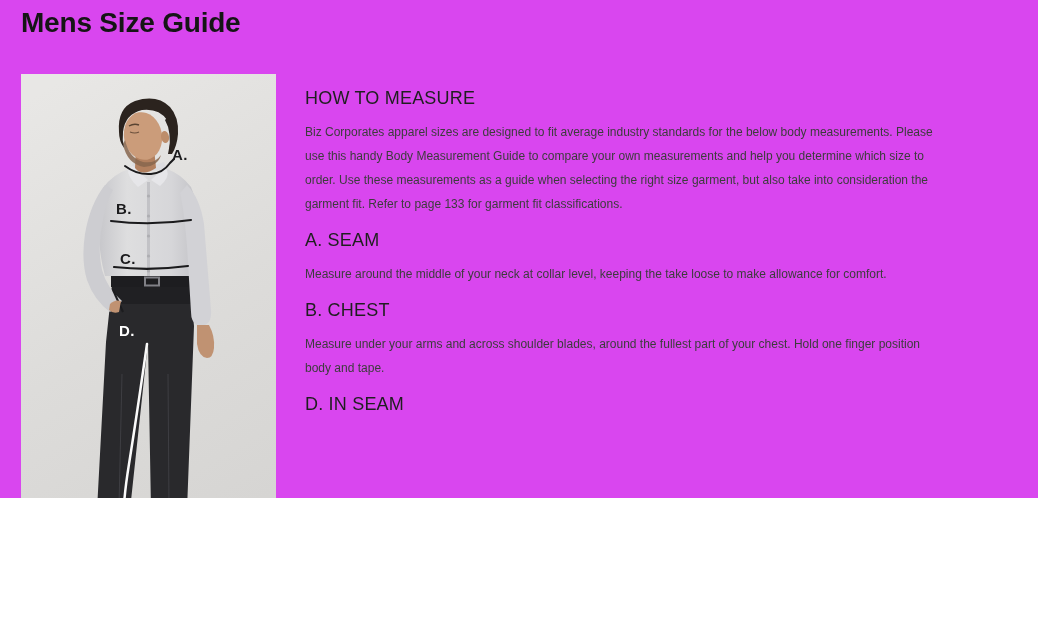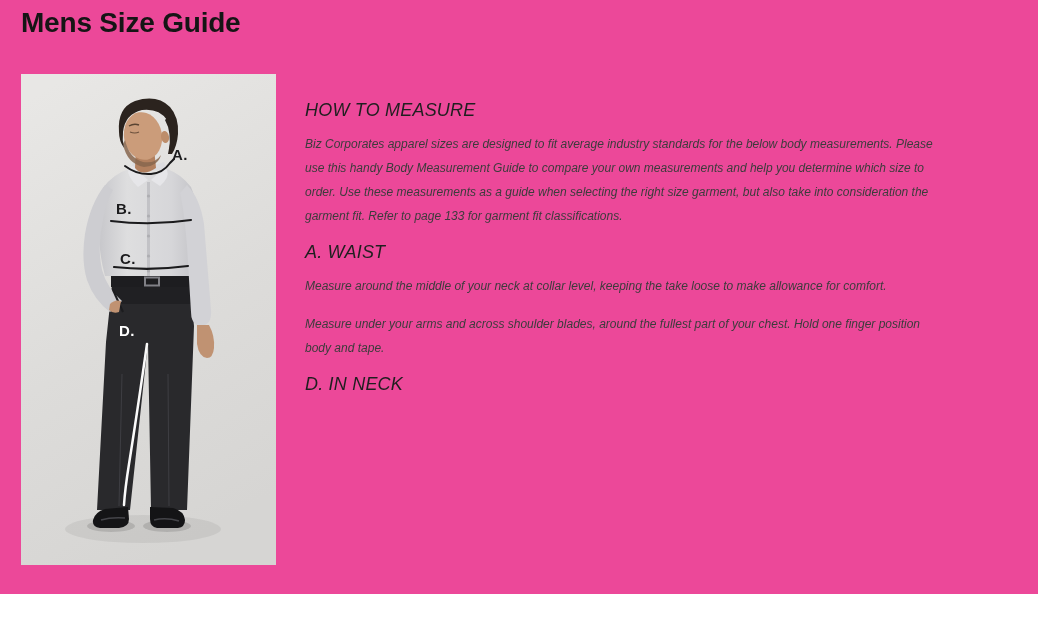--- a/index.html
+++ b/index.html
@@ -4,22 +4,22 @@
 <style>
   html, body {
     margin: 0;
     padding: 0;
     background: #ffffff;
     font-family: "Liberation Sans", "DejaVu Sans", sans-serif;
   }
   .page {
     position: relative;
     width: 1038px;
-    height: 594px;
-    background: #ec4899;
+    height: 498px;
+    background: #d946ef;
     overflow: hidden;
   }
   .page-title {
     position: absolute;
     left: 21px;
     top: 7px;
     margin: 0;
     font-size: 28px;
     line-height: 32px;
     font-weight: 700;
@@ -47,21 +47,21 @@
   .lbl-a { left: 151px; top: 73px; }
   .lbl-b { left: 95px;  top: 127px; }
   .lbl-c { left: 99px;  top: 177px; }
   .lbl-d { left: 98px;  top: 249px; }
   .text-col {
     position: absolute;
     left: 305px;
     top: 88px;
     width: 638px;
   }
-  .text-col section { margin: 12px 0 14px 0; font-style: italic; }
+  .text-col section { margin: 0 0 14px 0; }
   .section-heading {
     margin: 0;
     font-size: 18px;
     line-height: 21px;
     font-weight: 400;
     letter-spacing: 0.2px;
     color: #1f1f1f;
   }
   .section-body {
     margin: 11px 0 0 0;
@@ -166,24 +166,25 @@
     <span class="measure-label lbl-c">C.</span>
     <span class="measure-label lbl-d light">D.</span>
   </div>
 
   <div class="text-col">
     <section>
       <h2 class="section-heading">HOW TO MEASURE</h2>
       <p class="section-body">Biz Corporates apparel sizes are designed to fit average industry standards for the below body measurements. Please use this handy Body Measurement Guide to compare your own measurements and help you determine which size to order. Use these measurements as a guide when selecting the right size garment, but also take into consideration the garment fit. Refer to page 133 for garment fit classifications.</p>
     </section>
     <section>
-      <h2 class="section-heading">A. WAIST</h2>
+      <h2 class="section-heading">A. SEAM</h2>
       <p class="section-body">Measure around the middle of your neck at collar level, keeping the take loose to make allowance for comfort.</p>
     </section>
     <section>
+      <h2 class="section-heading">B. CHEST</h2>
       <p class="section-body">Measure under your arms and across shoulder blades, around the fullest part of your chest. Hold one finger position body and tape.</p>
     </section>
     <section>
-      <h2 class="section-heading">D. IN NECK</h2>
+      <h2 class="section-heading">D. IN SEAM</h2>
     </section>
   </div>
 
 </div>
 
 </body></html>

